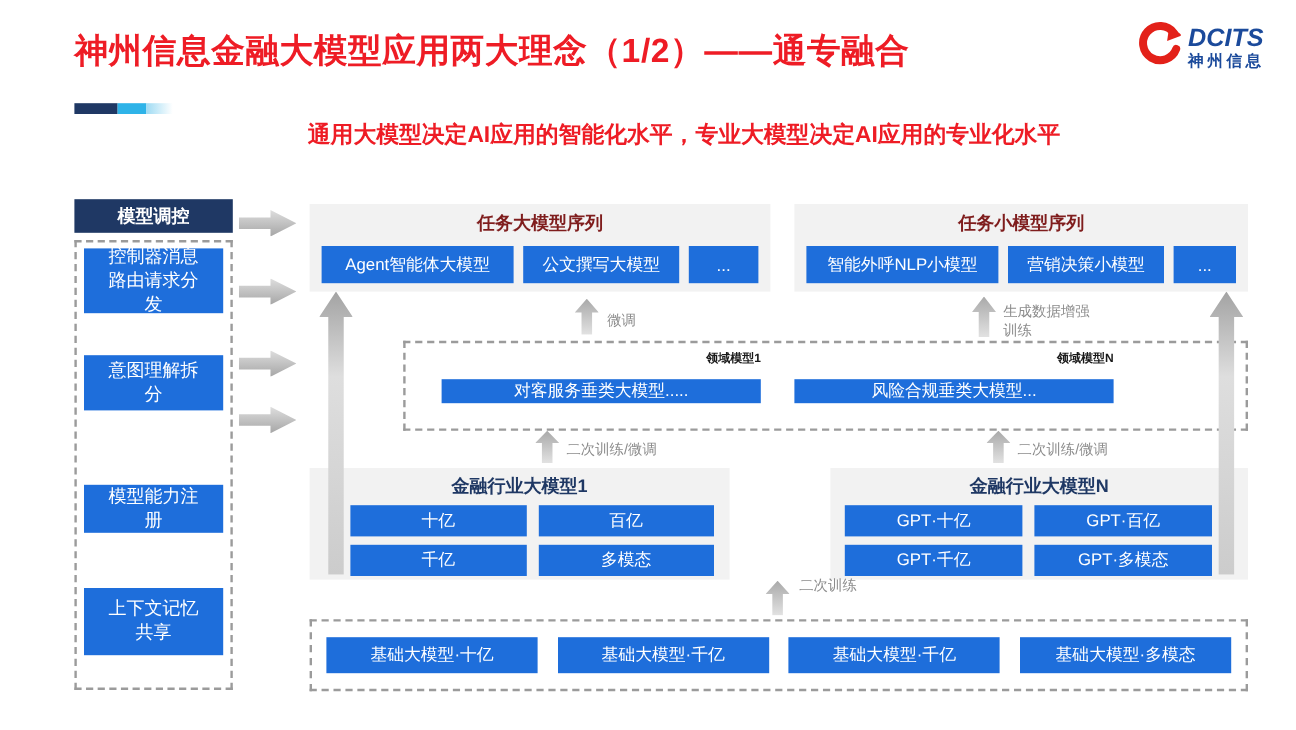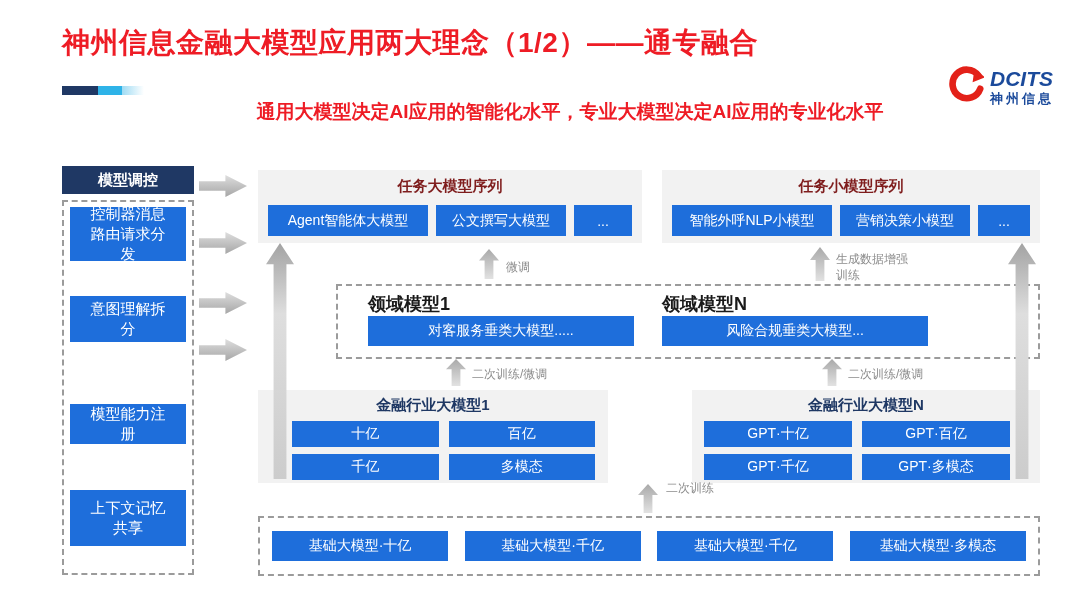--- a/index.html
+++ b/index.html
@@ -2,21 +2,21 @@
 <html style="--red: #ee1c25; --blue: #1e6edb; --navy: #1f3864; --panel: #f2f2f2; --label: #8c8c8c; --logo-blue: #1b4a9b; --cyan: #2eb3e8;"><head>
 <meta charset="utf-8">
 <style>
   html,body{margin:0;padding:0;background:#fff;}
   .page{position:relative;width:1080px;height:608px;background:#fff;overflow:hidden;
         font-family:"Liberation Sans","DejaVu Sans",sans-serif;}
 
   .title{position:absolute;left:62px;top:24px;font-size:28px;font-weight:bold;
          color:var(--red,#ee1c25);letter-spacing:.5px;white-space:nowrap;}
 
-  .logo{position:absolute;right:26px;top:18px;display:flex;align-items:center;gap:6px;margin-top:48px;}
+  .logo{position:absolute;right:26px;top:18px;display:flex;align-items:center;gap:6px;}
   .logo-col{display:flex;flex-direction:column;line-height:1.15;}
   .logo-brand{font-size:21px;font-weight:bold;font-style:italic;color:var(--logo-blue,#1b4a9b);}
   .logo-company{font-size:13px;font-weight:bold;letter-spacing:3px;color:var(--logo-blue,#1b4a9b);}
 
   .deco{position:absolute;left:62px;top:86px;display:flex;height:9px;}
   .deco-navy{width:36px;background:var(--navy,#1f3864);}
   .deco-cyan{width:24px;background:var(--cyan,#2eb3e8);}
   .deco-fade{width:22px;background:linear-gradient(to right,#9fdbf3,rgba(159,219,243,0));}
 
   .subtitle{position:absolute;left:60px;right:0;top:99px;text-align:center;
@@ -44,22 +44,22 @@
   #panel-task-large{left:258px;top:170px;width:384px;height:73px;}
   #panel-task-small{left:662px;top:170px;width:378px;height:73px;}
   .panel-row{position:absolute;left:10px;right:10px;top:35px;display:flex;gap:8px;}
   .panel-row .blue{height:31px;font-size:14px;}
   .w-lg{width:160px;} .w-md{width:130px;text-align:right;} .grow{flex:1;}
 
   #domain-box{position:absolute;left:336px;top:284px;width:704px;height:75px;
               border:2px dashed #9b9b9b;box-sizing:border-box;}
   .domain-group{position:absolute;top:0;height:100%;}
   #dg1{left:30px;width:266px;} #dg2{left:324px;width:266px;}
-  .domain-title{text-align:left;font-size:18px;font-weight:bold;color:#1a1a1a;padding-top:6px;}
-  .domain-model{position:absolute;left:0;right:0;top:30px;height:30px;font-size:14px;}
+  .domain-title{text-align:right;font-size:10px;font-weight:bold;color:#1a1a1a;padding-top:6px;}
+  .domain-model{position:absolute;left:0;right:0;top:30px;height:20px;font-size:14px;}
 
   #panel-ind-1{left:258px;top:390px;width:350px;height:93px;}
   #panel-ind-n{left:692px;top:390px;width:348px;height:93px;}
   .ind-title{text-align:center;font-size:15px;font-weight:bold;color:var(--navy,#1f3864);padding-top:6px;}
   .ind-grid{position:absolute;top:31px;display:grid;grid-template-columns:1fr 1fr;gap:7px 10px;}
   #grid1{left:34px;right:13px;} #gridn{left:12px;right:30px;}
   .ind-grid .blue{height:26px;font-size:14px;text-align:right;}
 
   #base-box{position:absolute;left:258px;top:516px;width:782px;height:60px;
             border:2px dashed #9b9b9b;box-sizing:border-box;display:flex;

